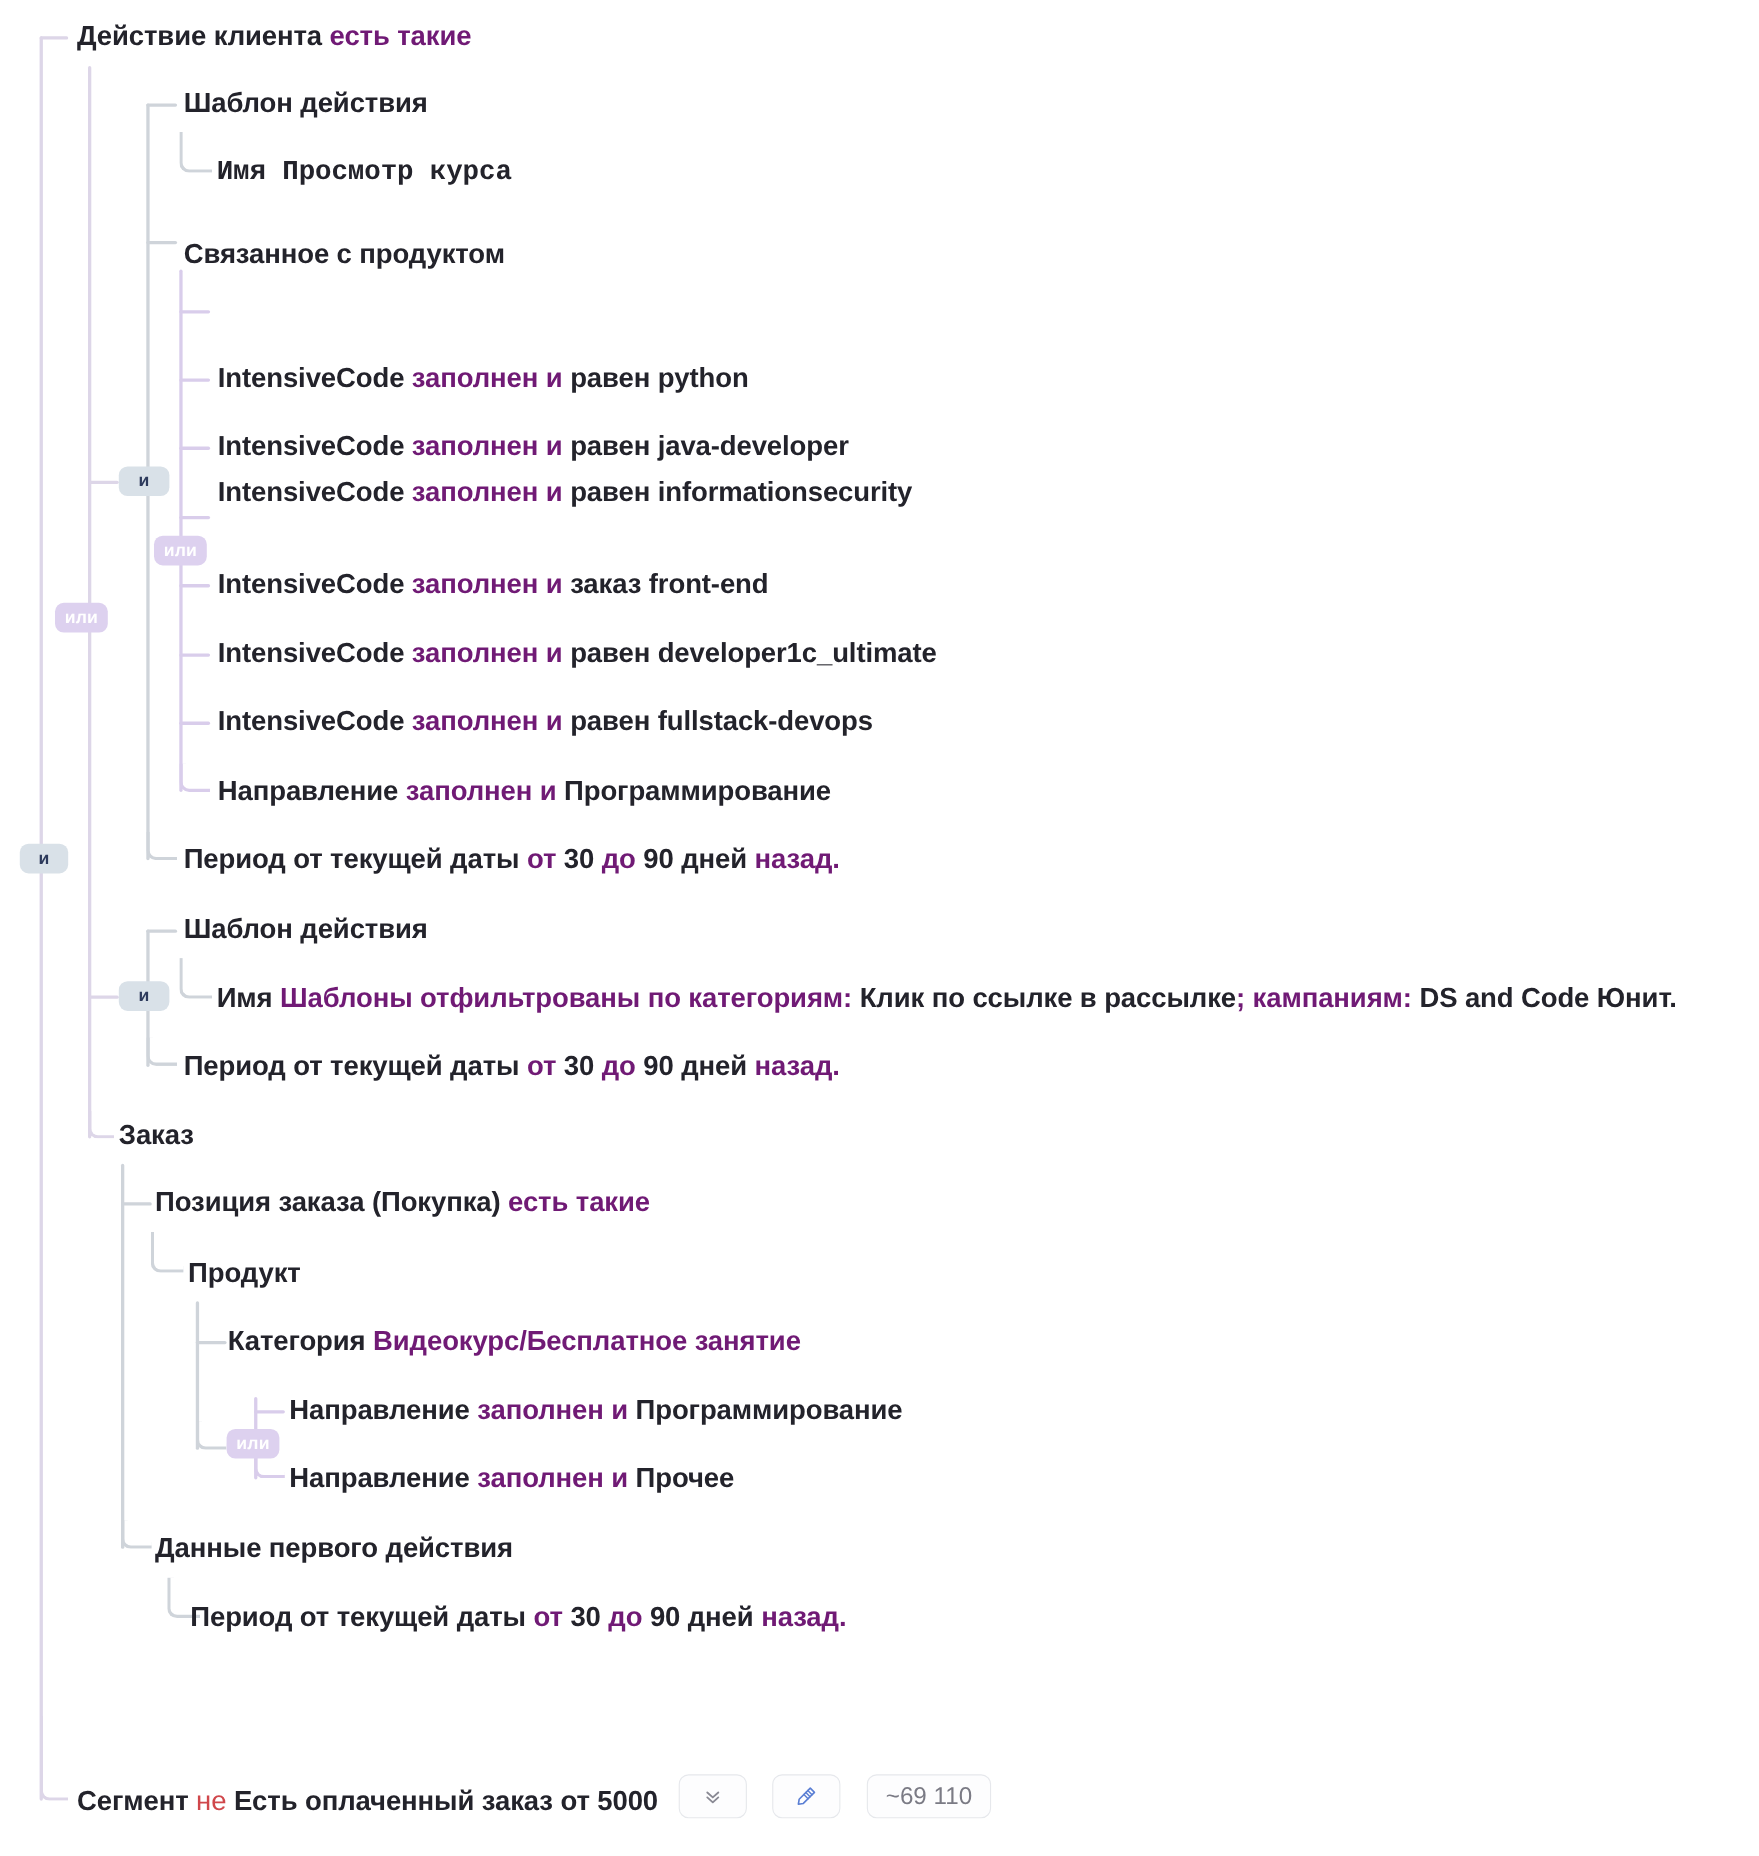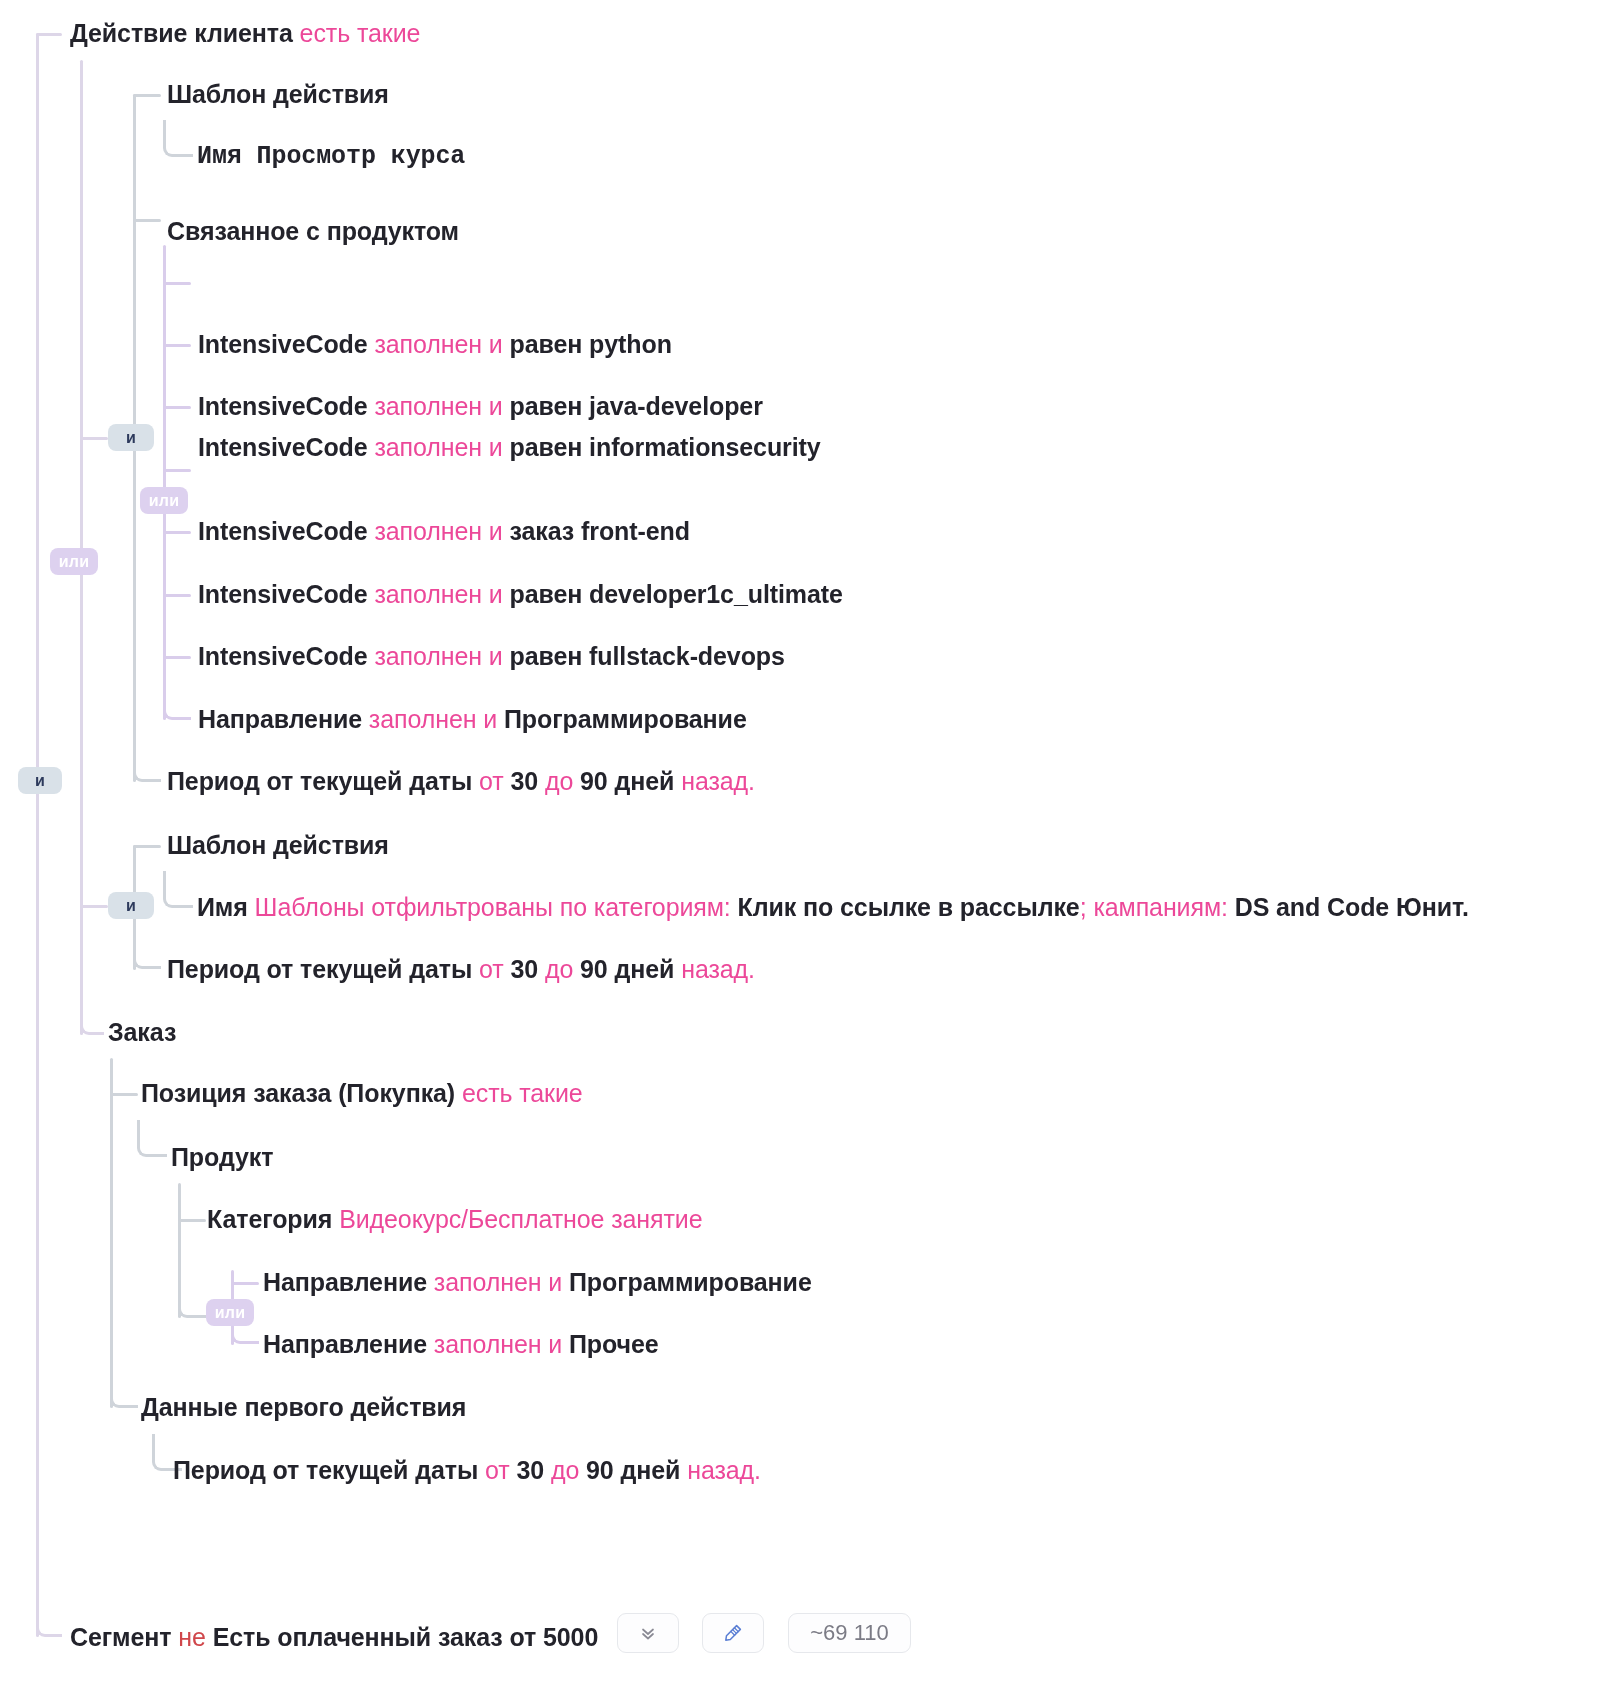--- a/index.html
+++ b/index.html
@@ -23,21 +23,21 @@
 
   
   .row {
     position: absolute;
     white-space: nowrap;
     font-size: 25px;
     line-height: 30px;
     letter-spacing: -0.1px;
   }
   .row .b { font-weight: 700; color: #23232b; }
-  .row .n { font-weight: 400; color: #ec4899; }
+  .row .n { font-weight: 700; color: #701a75; }
   .row .neg { font-weight: 400; color: #d0474b; }
 
   
   .badge {
     position: absolute;
     height: 27px;
     border-radius: 8px;
     display: flex;
     align-items: center;
     justify-content: center;
@@ -270,17 +270,17 @@
     <span>
       <svg width="22" height="22" viewBox="0 0 22 22" fill="none">
         <path d="M14.6 3.6 L18.4 7.4 L8.3 17.5 L3.8 18.2 L4.5 13.7 Z" stroke="#5b7fd4" stroke-width="1.5" stroke-linecap="round" stroke-linejoin="round"></path>
         <path d="M12.4 5.8 L16.2 9.6" stroke="#5b7fd4" stroke-width="1.3" stroke-linecap="round"></path>
         <path d="M10.6 7.6 L14.4 11.4" stroke="#5b7fd4" stroke-width="1.3" stroke-linecap="round"></path>
         <path d="M8.8 9.4 L12.6 13.2" stroke="#5b7fd4" stroke-width="1.3" stroke-linecap="round"></path>
       </svg>
     </span>
   </div>
 
-  <div class="ctl" style="left:788px; top:1613px; width:123px;">
+  <div class="ctl" style="left:788px; top:1613px; width:113px;">
     <span class="ctl-count">~69 110</span>
   </div>
 
 </div>
 
 </body></html>

